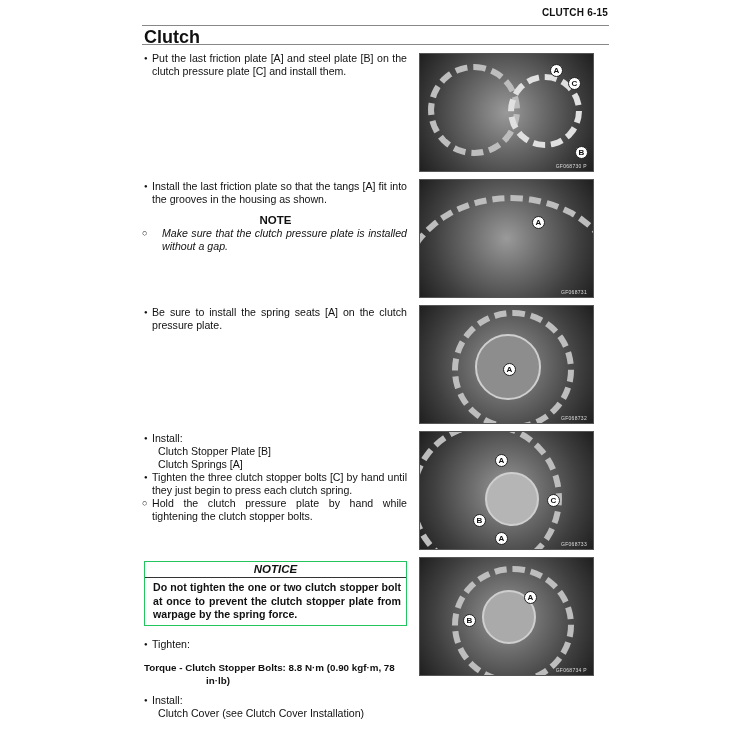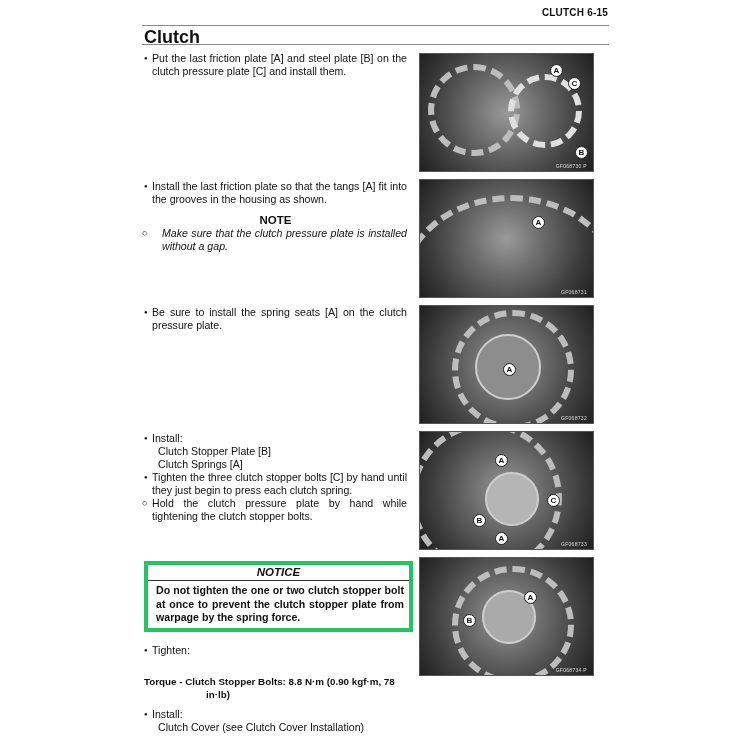--- a/index.html
+++ b/index.html
@@ -16,25 +16,25 @@
     position: absolute; left: 144px; top: 27px; font-weight: bold; font-size: 18px;
   }
   .text-col { position: absolute; left: 144px; width: 263px; font-size: 10.6px; line-height: 13px; }
   .para { position: relative; padding-left: 8px; text-align: justify; }
   .bullet::before { content: "\25CF"; position: absolute; left: 0; top: 0; font-size: 6px; line-height: 13px; }
   .circle::before { content: "\25CB"; position: absolute; left: -2px; top: 0; font-size: 9px; line-height: 13px; }
   .indent { padding-left: 14px; }
   .note-head { text-align: center; font-weight: bold; font-size: 11.5px; margin-top: 8px; }
   .italic { font-style: italic; }
   .notice {
-    border: 4px solid #22c55e; margin-top: 3px; width: 261px;
+    border: 1px solid #22c55e; margin-top: 3px; width: 261px;
   }
   .notice-head { text-align: center; font-weight: bold; font-style: italic; font-size: 11.5px; padding: 1px 0; border-bottom: 1px solid #333; }
   .notice-body { font-weight: bold; font-size: 10.6px; padding: 3px 5px 3px 8px; text-align: justify; line-height: 13.5px; }
-  .torque { font-weight: bold; font-size: 9.8px; padding-left: 0; margin-top: 18px; }
+  .torque { font-weight: bold; font-size: 9.8px; padding-left: 0; margin-top: 10px; }
   .torque .cont { padding-left: 62px; }
   .fig {
     position: absolute; left: 419px; width: 173px; height: 117px;
     background: radial-gradient(circle at 50% 50%, #9a9a9a 0%, #6b6b6b 35%, #3f3f3f 70%, #1f1f1f 100%);
     border: 1px solid #555; overflow: hidden;
   }
   .fig .ring { position: absolute; border-radius: 50%; border: 6px dashed #bdbdbd; }
   .fig .inner { position: absolute; border-radius: 50%; background: #8d8d8d; border: 2px solid #cfcfcf; }
   .callout {
     position: absolute; width: 11px; height: 11px; border-radius: 50%; background: #fff; border: 1px solid #222;

